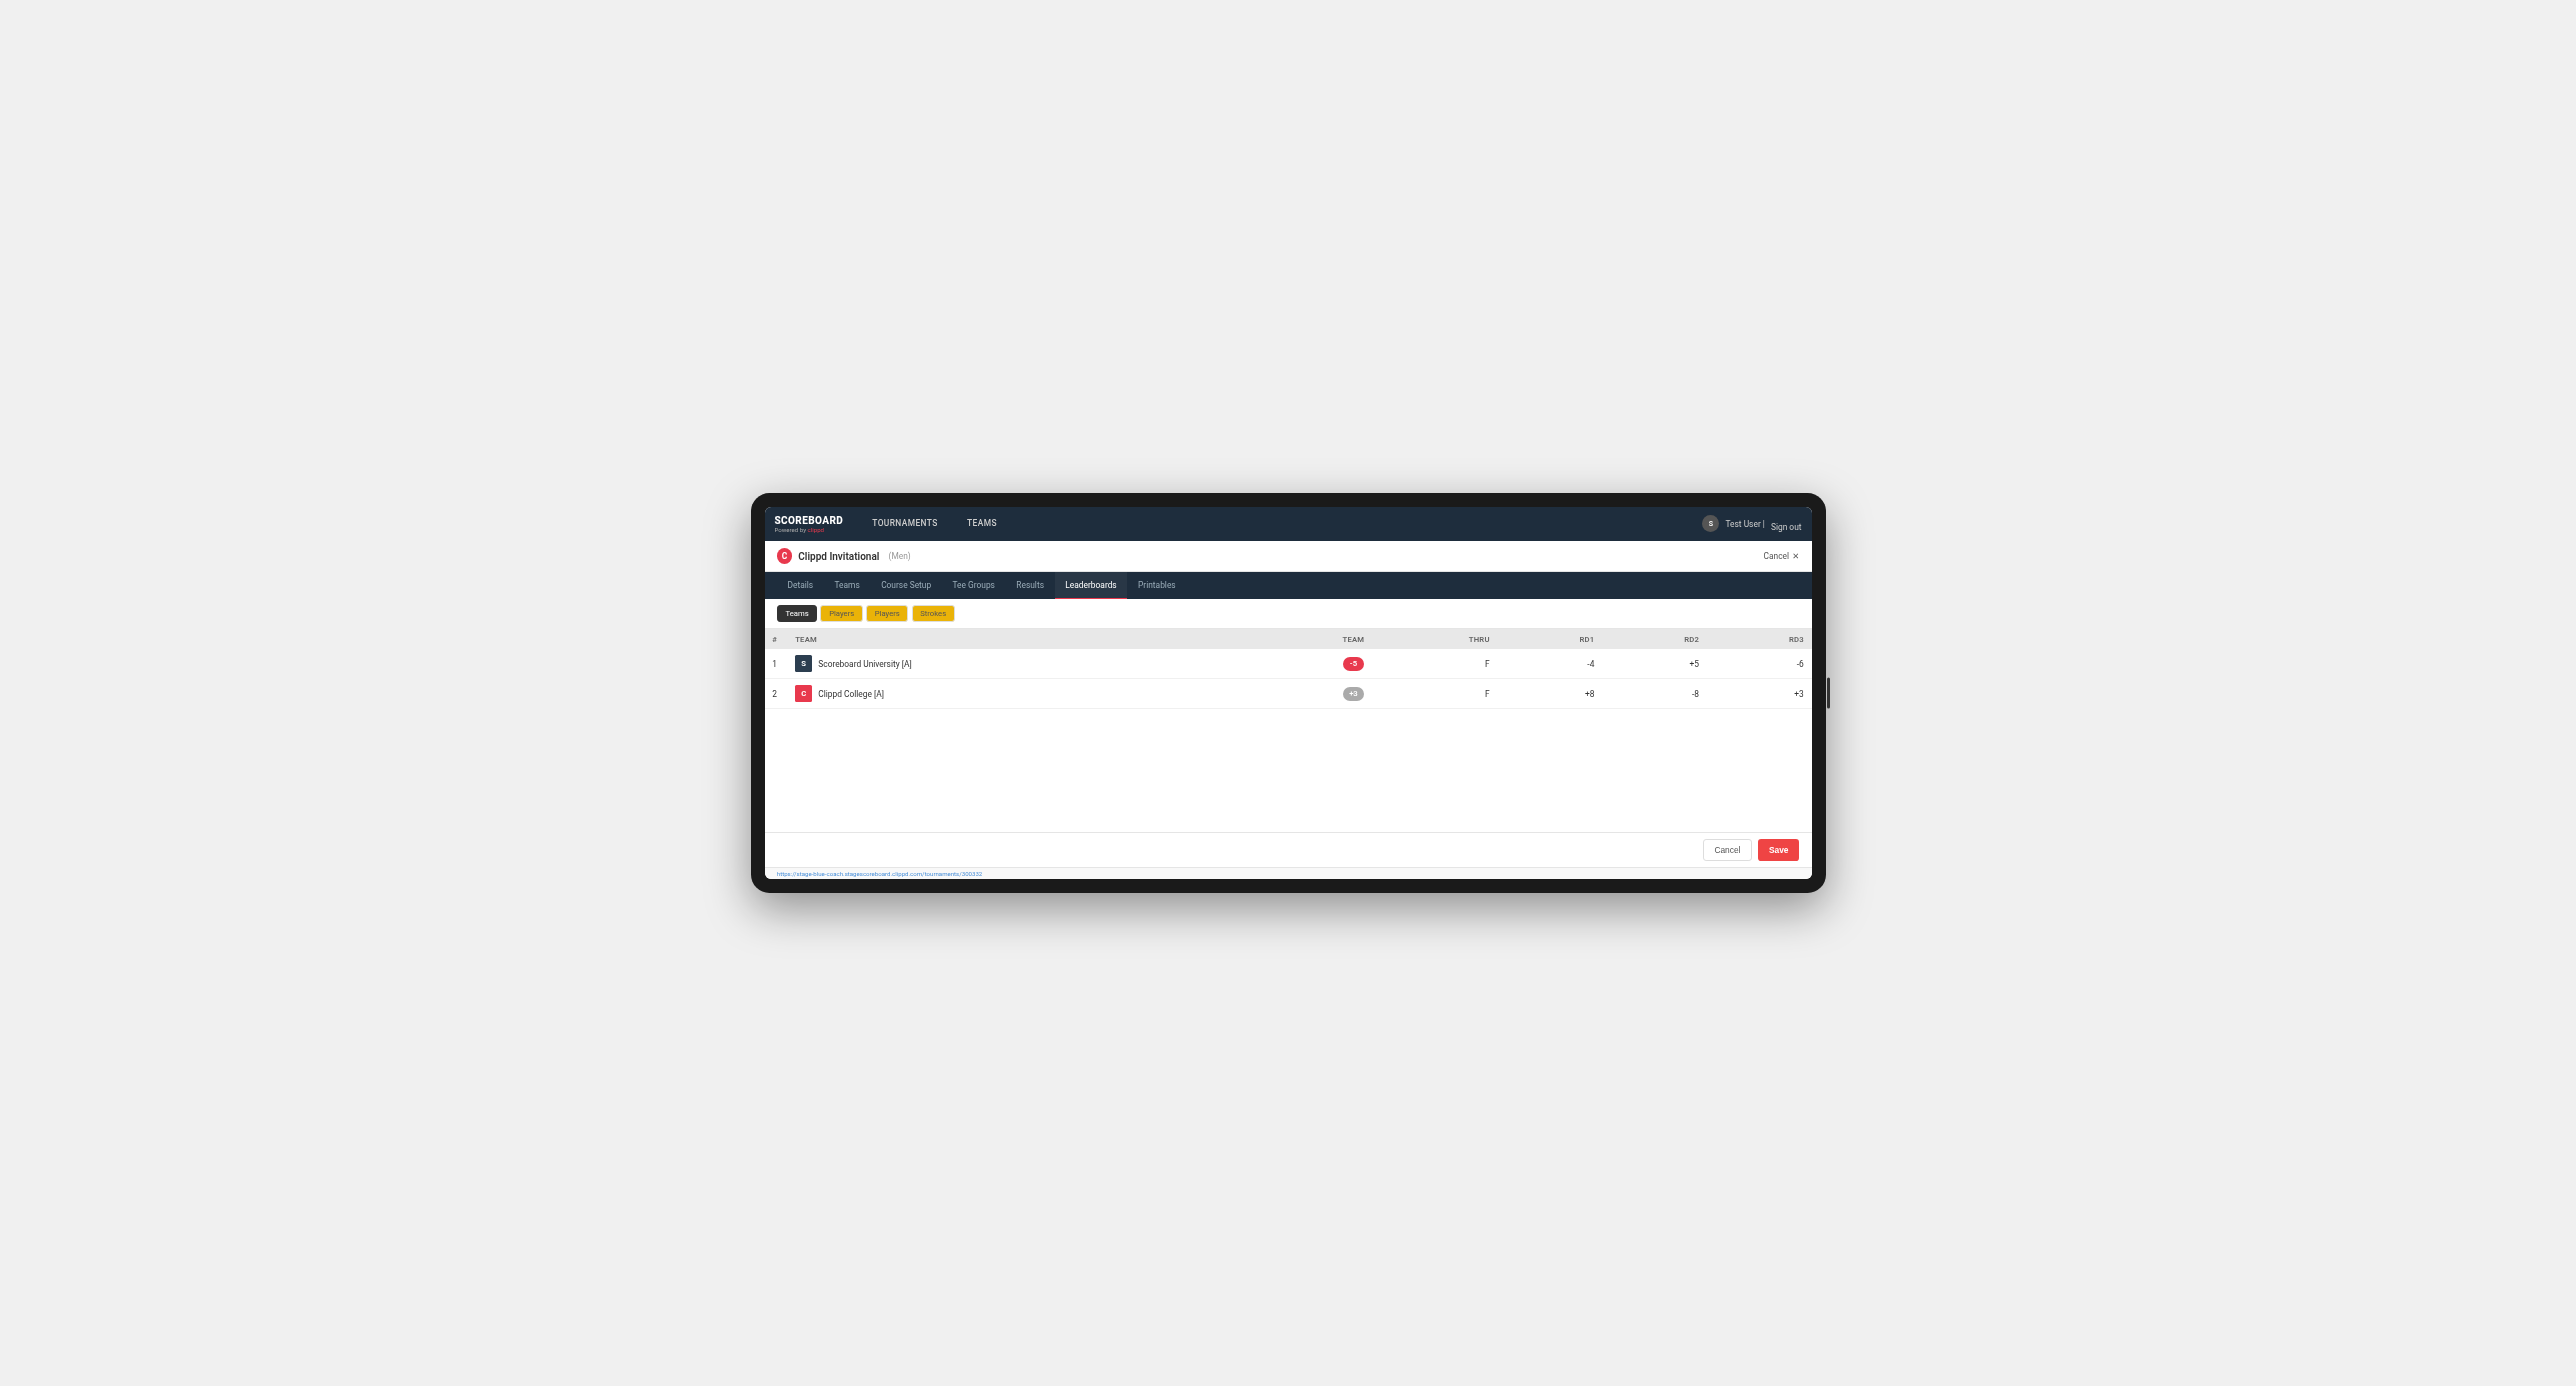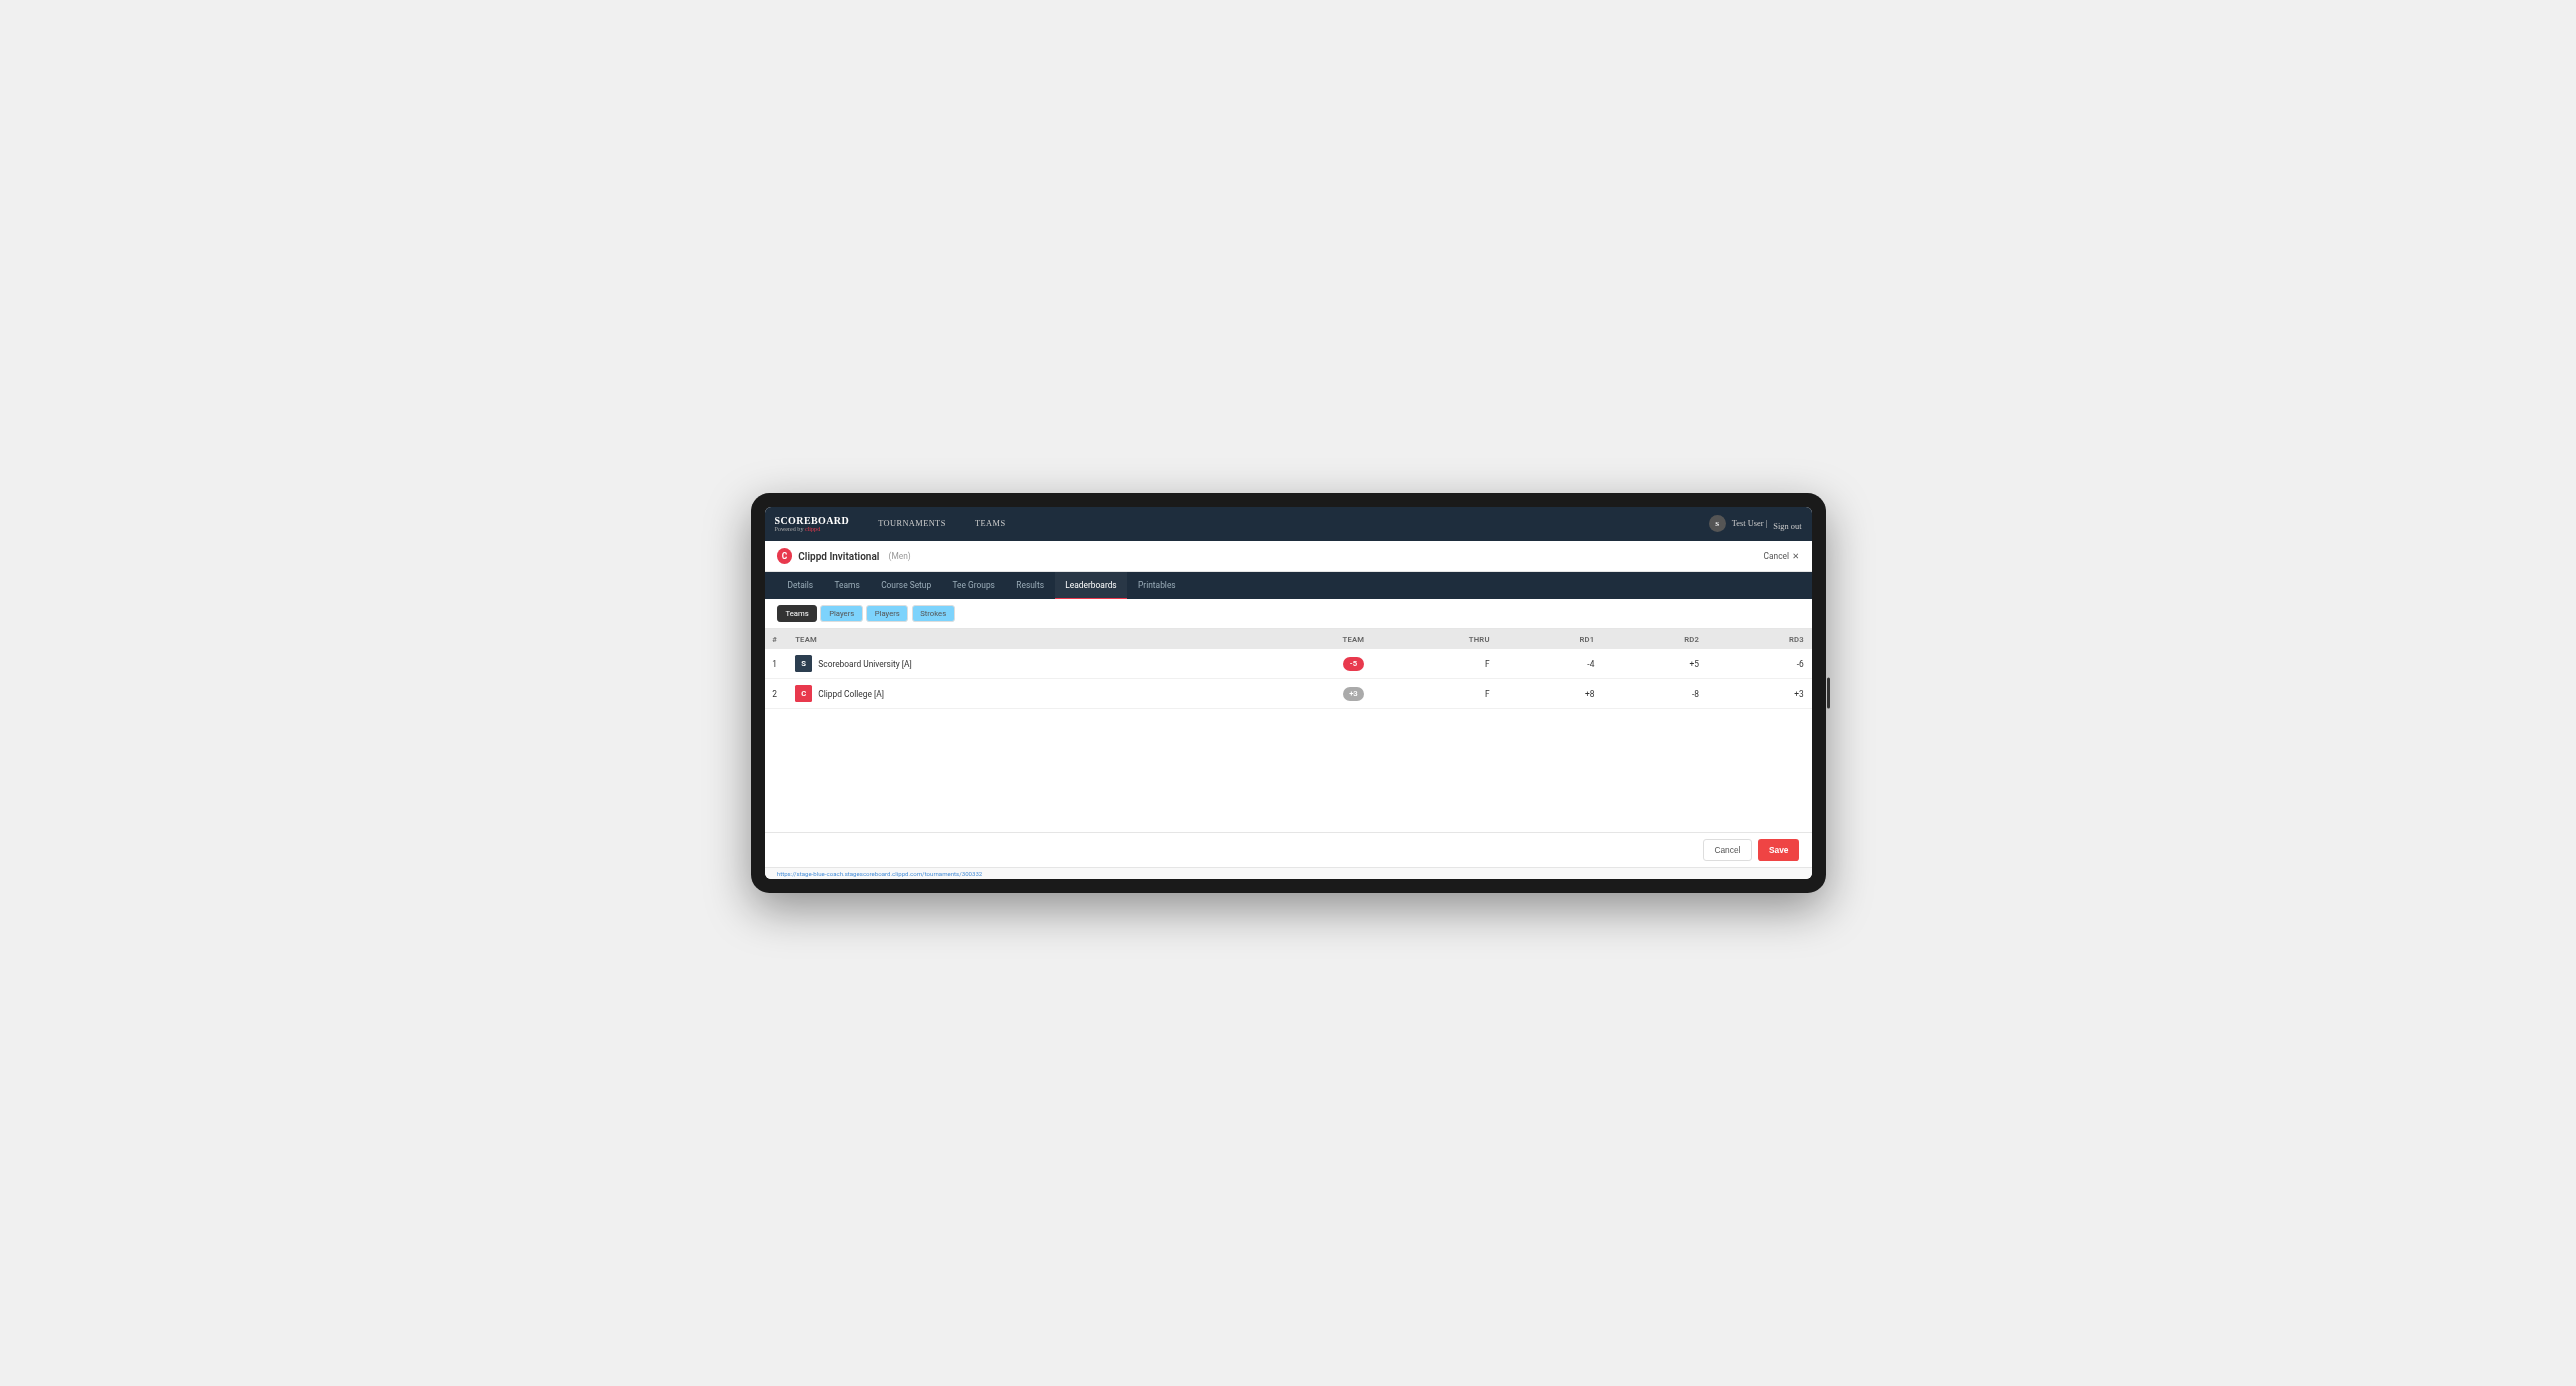--- a/index.html
+++ b/index.html
@@ -51,21 +51,20 @@
     }
 
     
     .top-nav {
       background: #1e2d3d;
       display: flex;
       align-items: center;
       padding: 0 10px;
       height: 34px;
       gap: 0;
-      font-family: Liberation Serif, serif;
     }
 
     .logo-area {
       display: flex;
       flex-direction: column;
       margin-right: 18.4px;
     }
 
     .logo-text {
       font-size: 10px;
@@ -208,21 +207,21 @@
       border-bottom: 0.8px solid #e5e5e5;
     }
 
     .sub-tab {
       padding: 3.1px 7.7px;
       font-size: 7.7px;
       border: 0.8px solid #ddd;
       border-radius: 3.1px;
       color: #555;
       cursor: pointer;
-      background: #7dd3fc;
+      background: #eab308;
     }
 
     .sub-tab.active {
       background: #333;
       color: #fff;
       border-color: #333;
     }
 
     
     .leaderboard-table {

